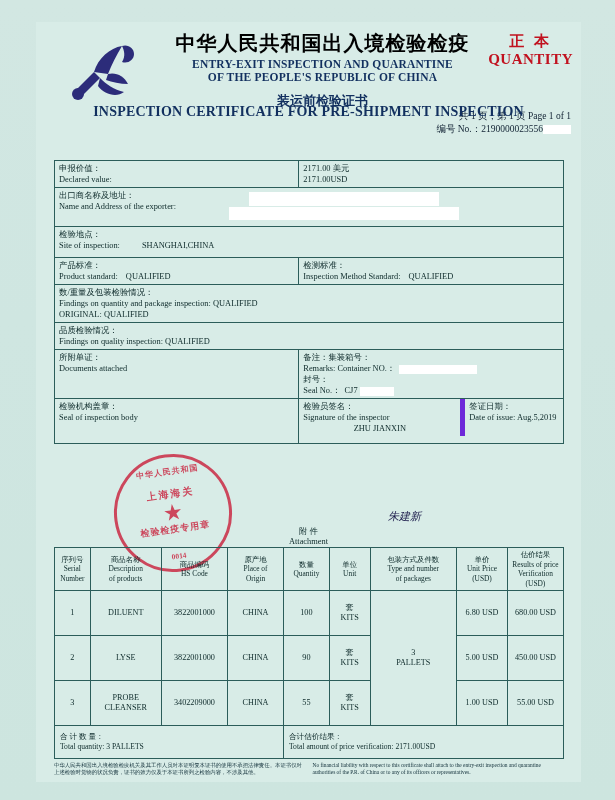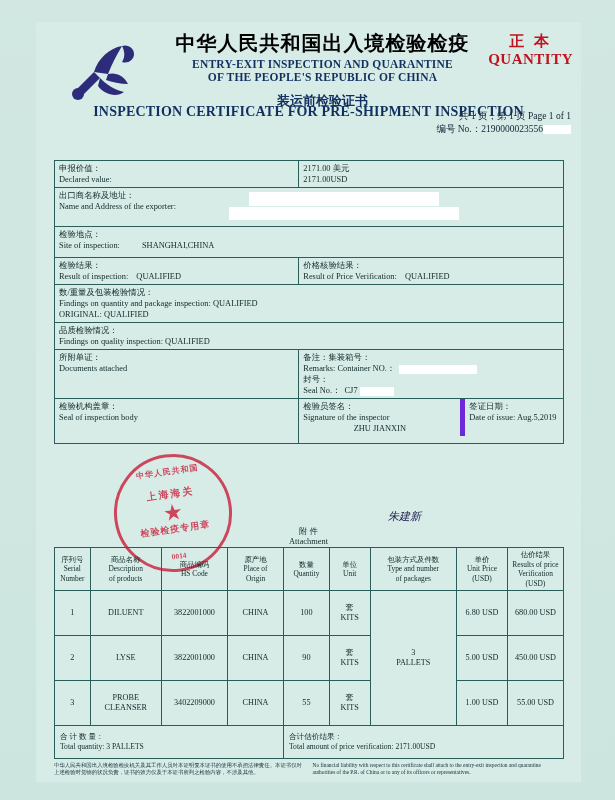--- a/index.html
+++ b/index.html
@@ -187,26 +187,26 @@
         </td>
       </tr>
       <tr>
         <td colspan="2" style="height:26px">
           <div class="cn">检验地点：</div>
           <div class="en"><span>Site of inspection:</span><span style="padding-left:22px">SHANGHAI,CHINA</span></div>
         </td>
       </tr>
       <tr>
         <td>
-          <div class="cn">检验结果：</div>
-          <div class="en"><span>Result of inspection:</span><span style="padding-left:8px">QUALIFIED</span></div>
-        </td>
-        <td>
-          <div class="cn">价格核验结果：</div>
-          <div class="en"><span>Result of Price Verification:</span><span style="padding-left:8px">QUALIFIED</span></div>
+          <div class="cn">产品标准：</div>
+          <div class="en"><span>Product standard:</span><span style="padding-left:8px">QUALIFIED</span></div>
+        </td>
+        <td>
+          <div class="cn">检测标准：</div>
+          <div class="en"><span>Inspection Method Standard:</span><span style="padding-left:8px">QUALIFIED</span></div>
         </td>
       </tr>
       <tr>
         <td colspan="2" style="height:26px">
           <div class="cn">数/重量及包装检验情况：</div>
           <div class="en">Findings on quantity and package inspection:  QUALIFIED</div>
           <div class="en">ORIGINAL:  QUALIFIED</div>
         </td>
       </tr>
       <tr>

